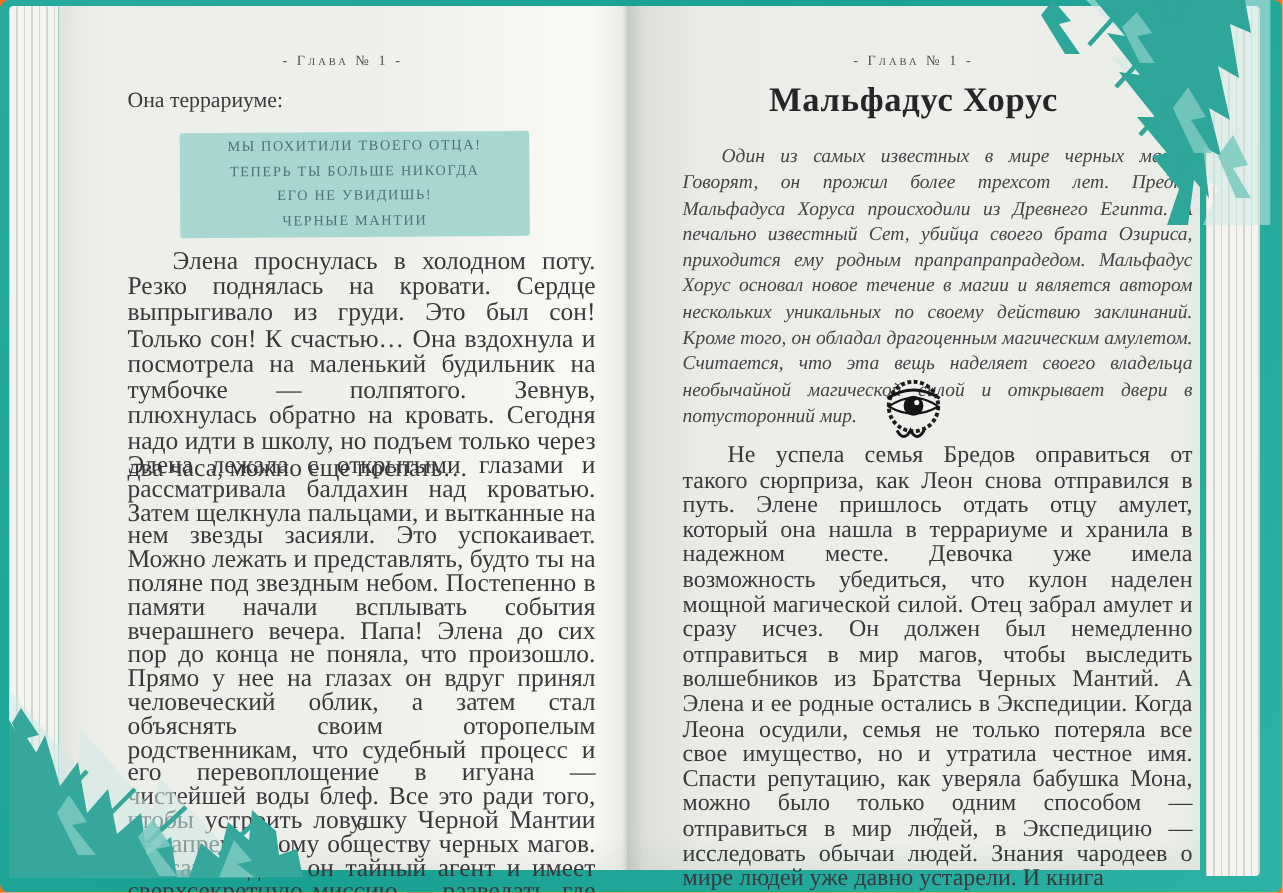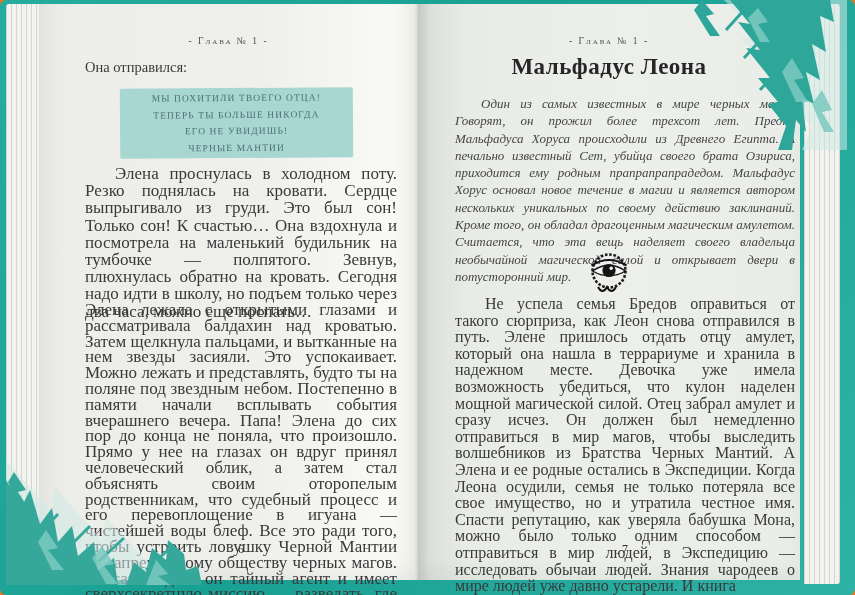--- a/index.html
+++ b/index.html
@@ -33,35 +33,35 @@
 </head>
 <body>
 
 <div class="scene">
   <div class="cover"></div>
   <div class="edge edge-left"></div>
   <div class="edge edge-right"></div>
 
   <div class="page page-left">
     <div class="chapter-header">- Глава № 1 -</div>
-    <div class="read-line">Она отправился:</div>
+    <div class="read-line">Она террариуме:</div>
     <div class="note-box">
       <div class="note-line">МЫ ПОХИТИЛИ ТВОЕГО ОТЦА!</div>
       <div class="note-line">ТЕПЕРЬ ТЫ БОЛЬШЕ НИКОГДА</div>
       <div class="note-line">ЕГО НЕ УВИДИШЬ!</div>
       <div class="note-line">ЧЕРНЫЕ МАНТИИ</div>
     </div>
     <div class="body-text lp1">Элена проснулась в холодном поту. Резко поднялась на кровати. Сердце выпрыгивало из груди. Это был сон! Только сон! К счастью… Она вздохнула и посмотрела на маленький будильник на тумбочке — полпятого. Зевнув, плюхнулась обратно на кровать. Сегодня надо идти в школу, но подъем только через два часа, можно еще поспать…</div>
     <div class="body-text lp2">Элена лежала с открытыми глазами и рассматривала балдахин над кроватью. Затем щелкнула пальцами, и вытканные на нем звезды засияли. Это успокаивает. Можно лежать и представлять, будто ты на поляне под звездным небом. Постепенно в памяти начали всплывать события вчерашнего вечера. Папа! Элена до сих пор до конца не поняла, что произошло. Прямо у нее на глазах он вдруг принял человеческий облик, а затем стал объяснять своим оторопелым родственникам, что судебный процесс и его перевоплощение в игуана — чистейшей воды блеф. Все это ради того, чтобы устроить ловушку Черной Мантии — запрещенному обществу черных магов. На самом деле он тайный агент и имеет сверхсекретную миссию — разведать, где скрывается Мальфадус Хорус, очень могущественный и опасный черный маг.</div>
     <div class="page-number pn-left">6</div>
   </div>
 
   <div class="page page-right">
     <div class="chapter-header">- Глава № 1 -</div>
-    <div class="title">Мальфадус Леона</div>
+    <div class="title">Мальфадус Хорус</div>
     <div class="lead">Один из самых известных в мире черных магов. Говорят, он прожил более трехсот лет. Предки Мальфадуса Хоруса происходили из Древнего Египта. А печально известный Сет, убийца своего брата Озириса, приходится ему родным прапрапрапрадедом. Мальфадус Хорус основал новое течение в магии и является автором нескольких уникальных по своему действию заклинаний. Кроме того, он обладал драгоценным магическим амулетом. Считается, что эта вещь наделяет своего владельца необычайной магической силой и открывает двери в потусторонний мир.</div>
     <div class="eye-wrap">
       <svg width="48" height="46" viewBox="0 0 48 46" aria-hidden="true">
         <circle cx="24" cy="20" r="16.5" fill="none" stroke="#1d1d1f" stroke-width="2.6" stroke-dasharray="2.6 1.7"></circle>
         <path d="M7.5,20 Q24,8.5 40.5,20 Q24,29.5 7.5,20 Z" fill="#f5f5f2" stroke="#141416" stroke-width="1.4"></path>
         <circle cx="24" cy="19.5" r="6.6" fill="#141416"></circle>
         <circle cx="26.2" cy="17.3" r="1.7" fill="#f5f5f2"></circle>
         <path d="M6.5,14.5 Q24,3.5 41.5,14.5" stroke="#141416" stroke-width="2.1" fill="none"></path>
         <path d="M13,36 q4.5,8 9,0 q4.5,8 9,0" stroke="#141416" stroke-width="2" fill="none"></path>
       </svg>

